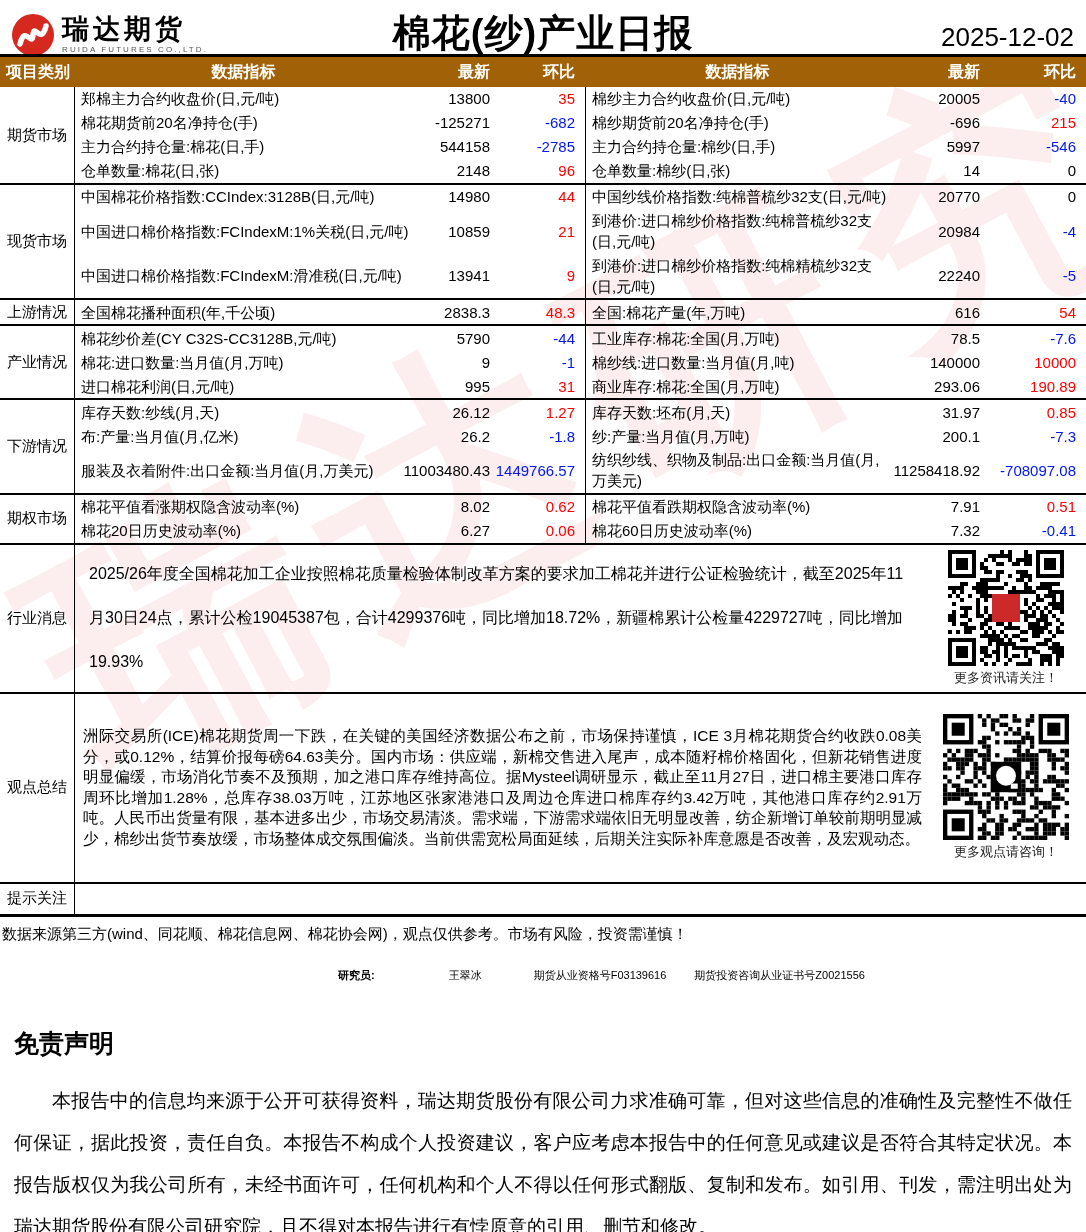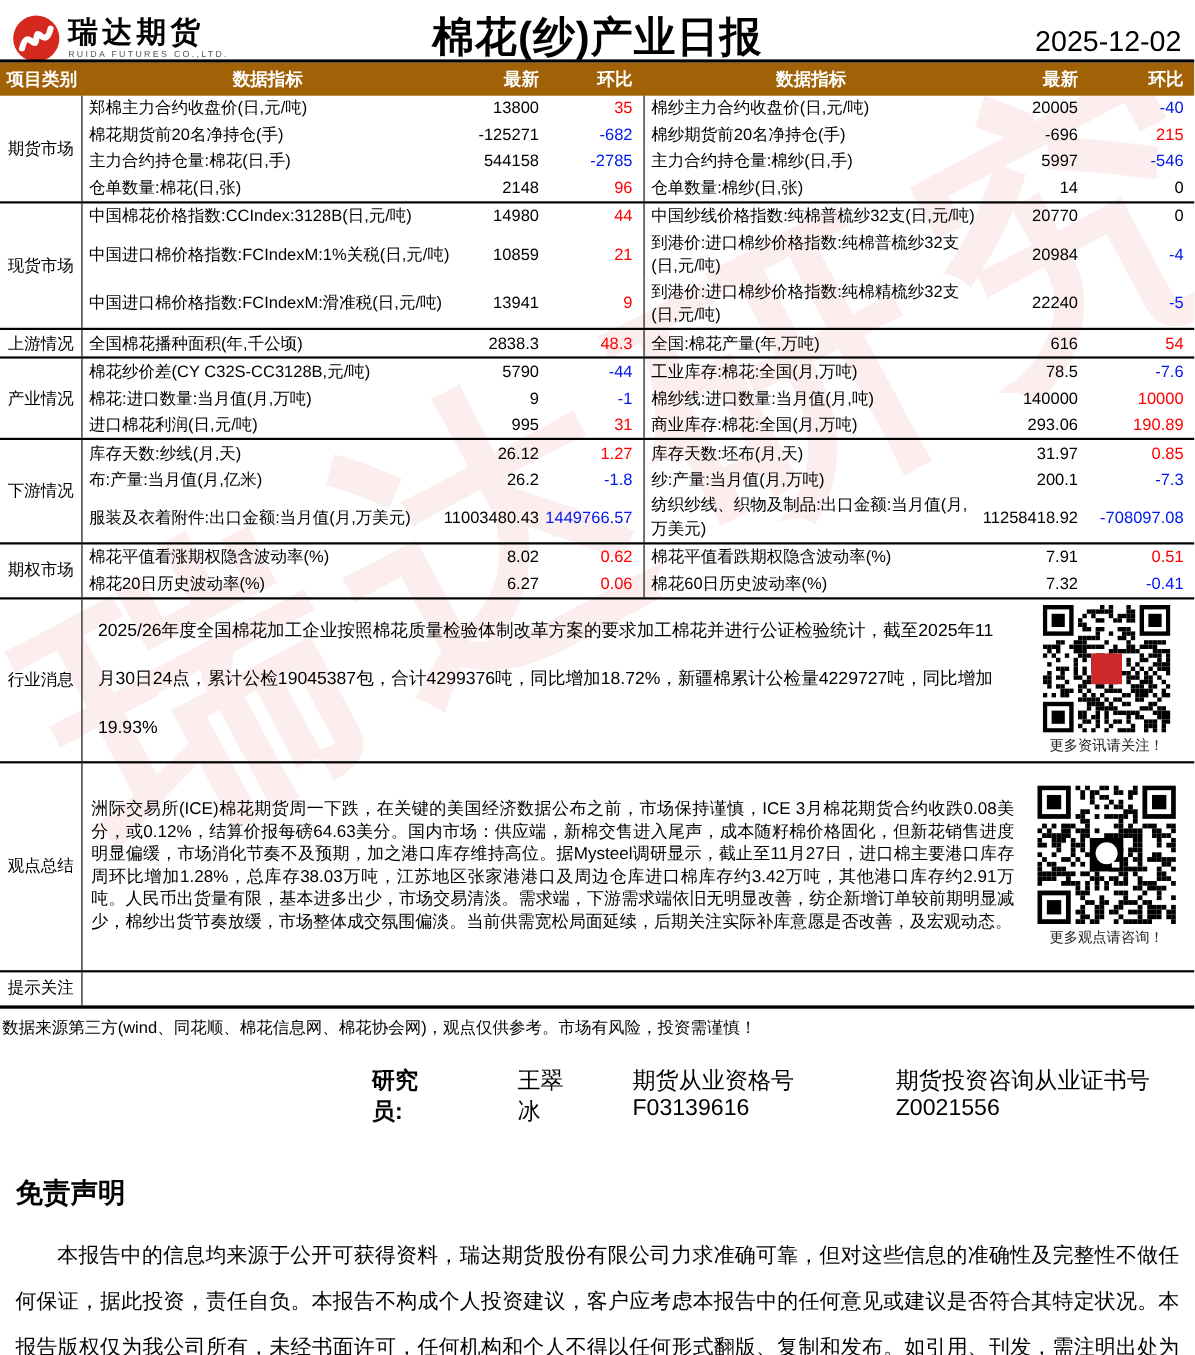--- a/index.html
+++ b/index.html
@@ -43,21 +43,21 @@
   .news .content p{flex:1;margin:0;padding:4px 14px;font-size:16px;line-height:44px;}
   .news{min-height:147px;}
   .sum{min-height:188px;}
   .sum .content p{flex:1;margin:0;padding:6px 10px 6px 8px;font-size:15.5px;line-height:20.6px;text-align:justify;}
   .qrbox{width:148px;display:flex;flex-direction:column;align-items:center;padding-right:6px;}
   .qrcap{font-size:13px;margin-top:3px;color:#222;}
   .notice{min-height:30px;}
   .notice .content{font-size:15.5px;padding-left:8px;}
   
   .srcnote{font-size:15px;padding:8px 2px 0 2px;position:relative;z-index:1;}
-  .researcher{display:flex;align-items:baseline;margin:24px 0 0 338px;font-size:21px;position:relative;z-index:1;}
+  .researcher{display:flex;align-items:baseline;margin:24px 0 0 338px;font-size:11px;position:relative;z-index:1;}
   .researcher .rlab{font-weight:bold;}
   .researcher .rname{margin-left:74px;}
   .researcher .rqual{margin-left:52px;}
   .researcher .radv{margin-left:28px;}
   .disc{margin-top:44px;padding:0 14px;position:relative;z-index:1;}
   .disc h2{font-size:25px;margin:0 0 20px 0;}
   .disc p{font-size:19px;line-height:42px;margin:0;text-indent:2em;text-align:justify;}
 </style>
 </head>
 <body>

